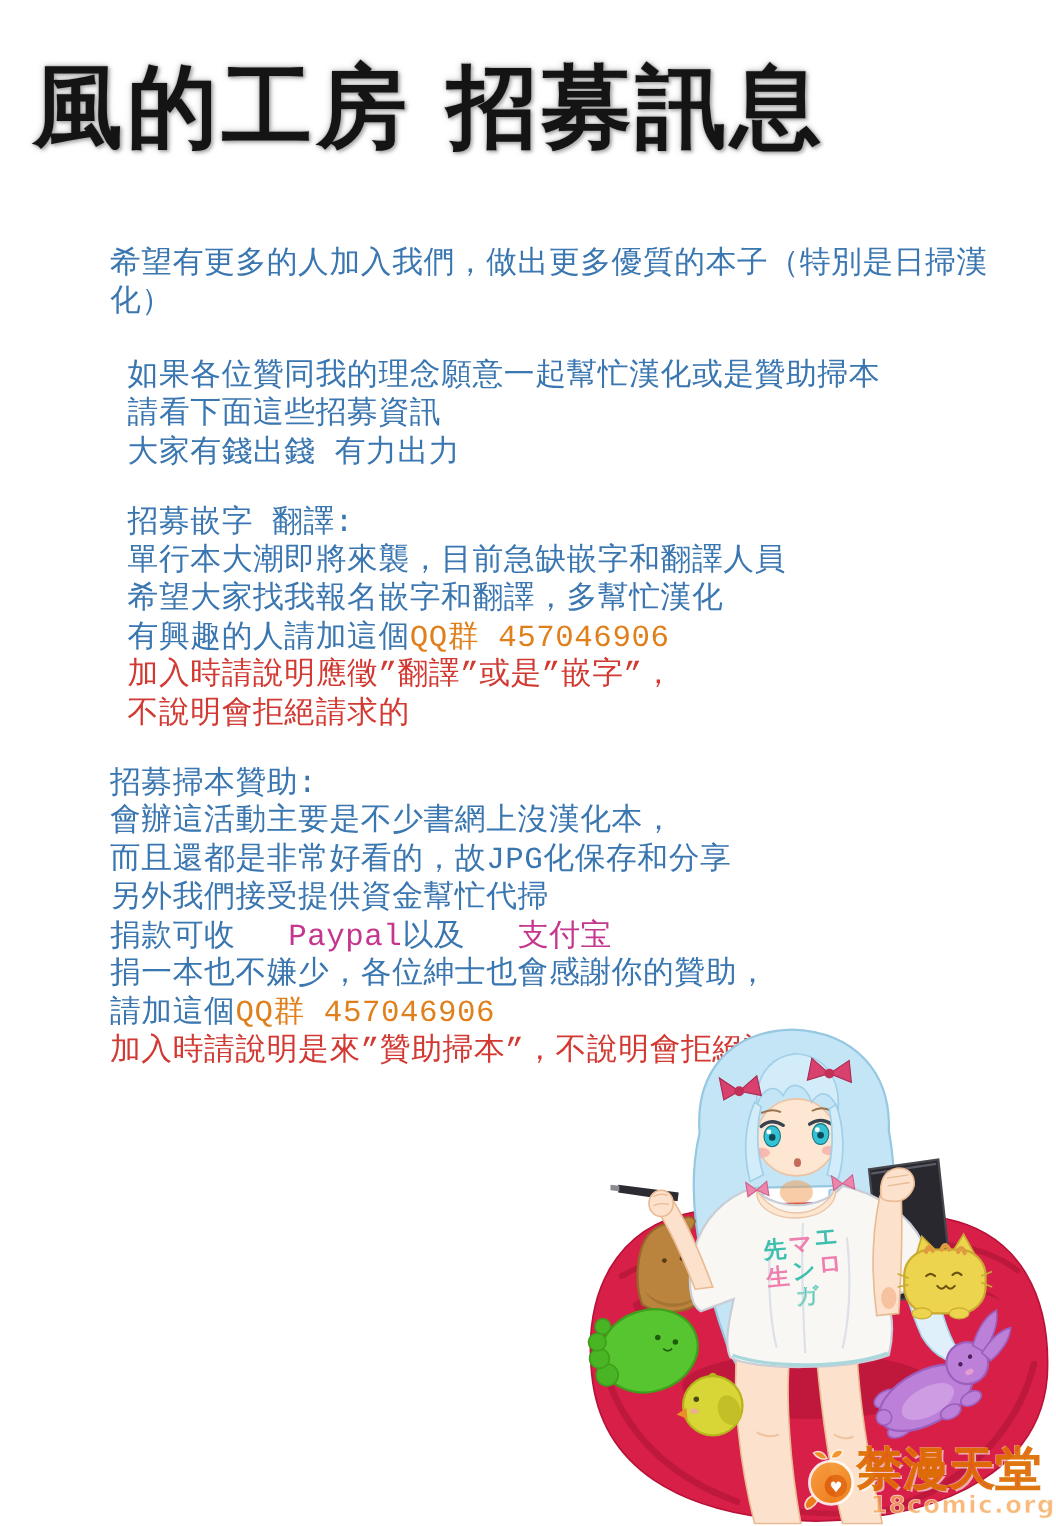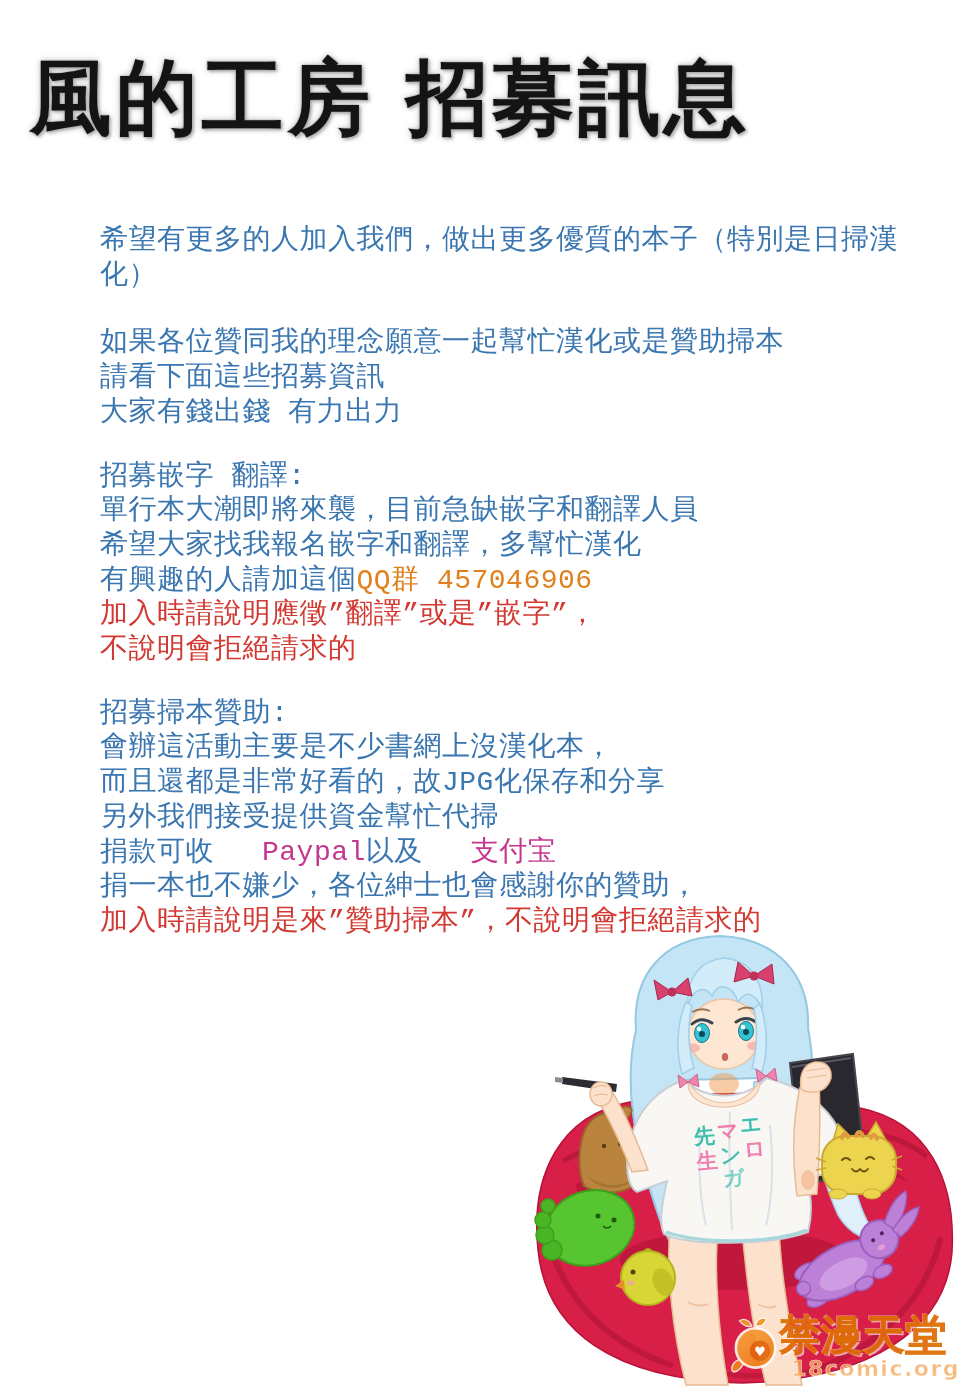--- a/index.html
+++ b/index.html
@@ -15,21 +15,21 @@
     font-weight:bold;
     font-size:82px;line-height:1.25;letter-spacing:4px;
     color:#141414;
     text-shadow:0 0 2px #8f8f8f, 0 0 7px #bdbdbd, 2px 2px 3px #b5b5b5;
   }
   .content{
     position:absolute;left:100px;top:224px;width:830px;
     font-size:28px;line-height:34.7px;letter-spacing:.5px;
   }
   .para{margin:0 0 33px 0;font-family:Liberation Mono, monospace;}
-  .para.tight{margin-bottom:29px;}
+  .para.tight{margin-bottom:29px;margin-left:16px;}
   .line{display:block;}
   .c-blue{color:#3a76b0;}
   .c-orange{color:#e0801c;}
   .c-red{color:#d23932;}
   .c-pink{color:#c5368f;margin-left:48px;}
 
   .illu{position:absolute;left:520px;top:930px;width:440px;height:457px;}
   .shirt-ch{
     position:absolute;font-weight:bold;font-size:21px;line-height:21px;
     transform:rotate(-5deg);z-index:5;
@@ -88,20 +88,21 @@
       <span class="line c-red">不說明會拒絕請求的</span>
     </p>
 
     <p class="para">
       <span class="line c-blue">招募掃本贊助:</span>
       <span class="line c-blue">會辦這活動主要是不少書網上沒漢化本，</span>
       <span class="line c-blue">而且還都是非常好看的，故JPG化保存和分享</span>
       <span class="line c-blue">另外我們接受提供資金幫忙代掃</span>
       <span class="line"><span class="c-blue">捐款可收</span><span class="c-pink">Paypal</span><span class="c-blue">以及</span><span class="c-pink">支付宝</span></span>
       <span class="line c-blue">捐一本也不嫌少，各位紳士也會感謝你的贊助，</span>
+      <span class="line"><span class="c-blue">請加這個</span><span class="c-orange">QQ群 457046906</span></span>
       <span class="line c-red">加入時請說明是來”贊助掃本”，不說明會拒絕請求的</span>
     </p>
   </div>
 
   <svg class="illu" viewBox="0 0 440 457">
 
     <g>
       <path d="M 18,320 C 10,245 40,185 110,172 C 180,160 300,160 340,178 C 408,192 436,250 432,322 C 426,398 352,450 222,453 C 92,450 26,400 18,320 Z" fill="#d71f47" stroke="#b81238" stroke-width="1.5"></path>
       <path d="M 55,255 C 85,235 115,232 140,240 C 110,242 80,250 62,272 Z" fill="#a61331" opacity=".5"></path>
       <path d="M 300,235 C 330,228 365,232 390,252 C 362,240 330,238 305,244 Z" fill="#a61331" opacity=".5"></path>

